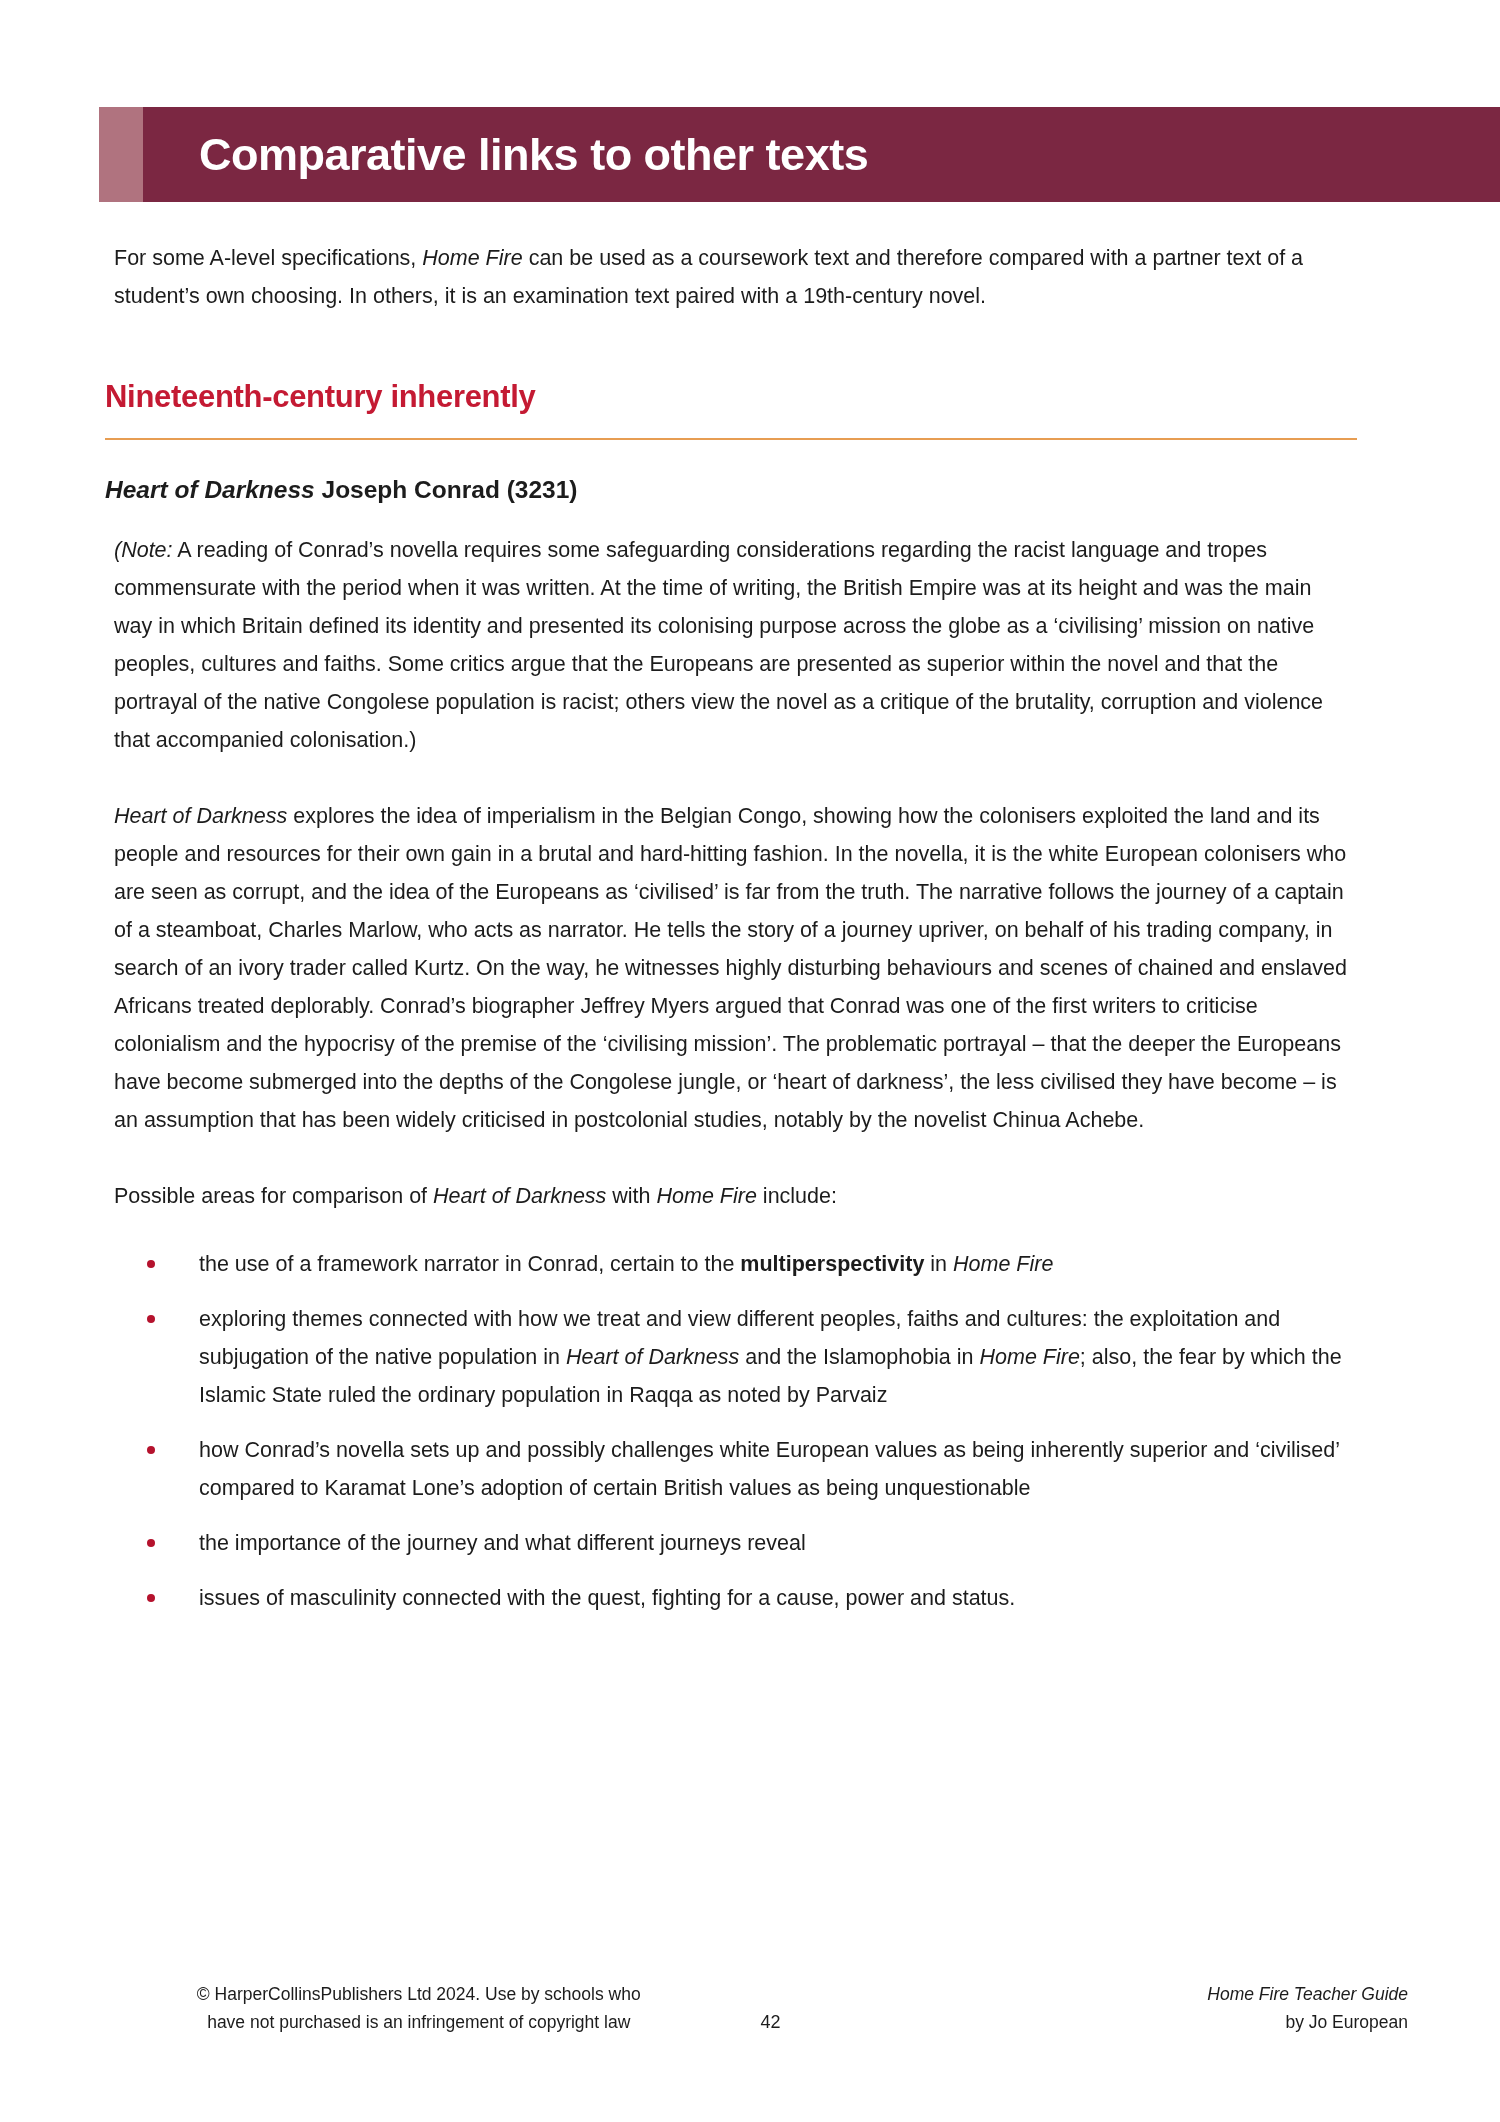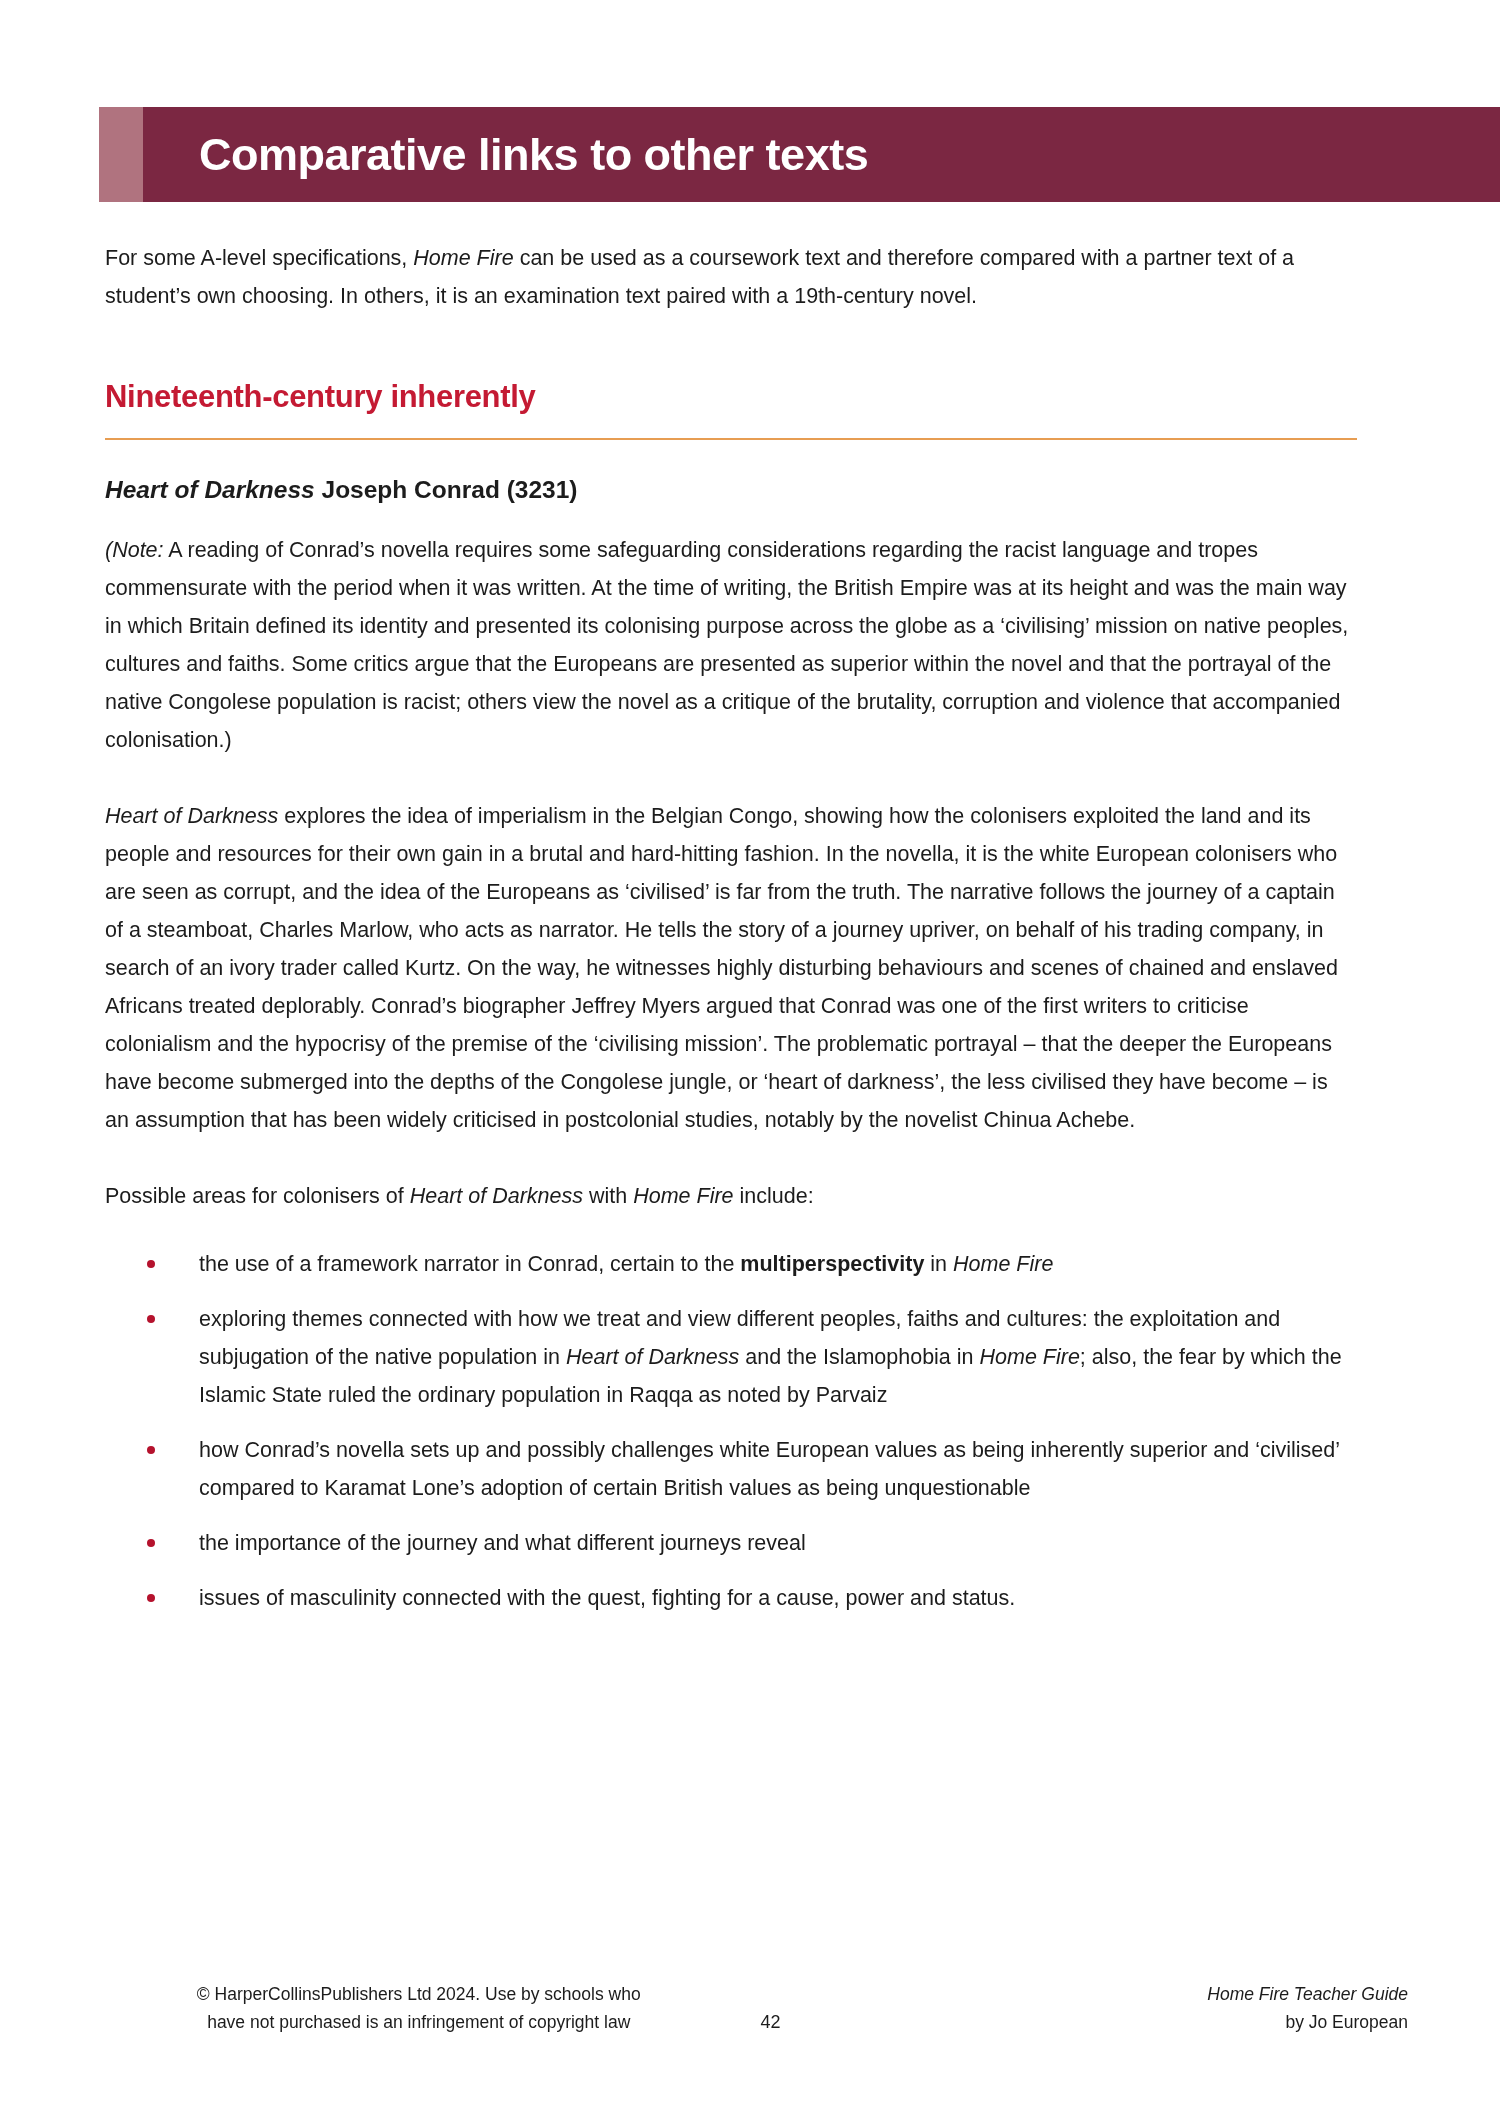--- a/index.html
+++ b/index.html
@@ -35,21 +35,21 @@
     letter-spacing:-0.5px;
   }
   .content{
     position:absolute;
     left:105px; top:202px;
     width:1252px;
   }
   .body-text{
     font-size:21.5px;
     line-height:38px;
-    margin:0;
+    margin:9px;
   }
   .intro{ margin-top:37px; }
   .section-heading{
     margin:64px 0 0 0;
     font-size:31px;
     font-weight:700;
     letter-spacing:-0.3px;
     color:#C41A33;
   }
   .section-rule{
@@ -125,21 +125,21 @@
 
     <h2 class="section-heading">Nineteenth-century inherently</h2>
     <div class="section-rule"></div>
 
     <h3 class="sub-heading"><span class="seg-bi">Heart of Darkness</span><span class="seg-b"> Joseph Conrad (3231)</span></h3>
 
     <p class="body-text note-para"><span class="seg-i">(Note:</span><span class="seg-r"> A reading of Conrad’s novella requires some safeguarding considerations regarding the racist language and tropes commensurate with the period when it was written. At the time of writing, the British Empire was at its height and was the main way in which Britain defined its identity and presented its colonising purpose across the globe as a ‘civilising’ mission on native peoples, cultures and faiths. Some critics argue that the Europeans are presented as superior within the novel and that the portrayal of the native Congolese population is racist; others view the novel as a critique of the brutality, corruption and violence that accompanied colonisation.)</span></p>
 
     <p class="body-text main-para"><span class="seg-i">Heart of Darkness</span><span class="seg-r"> explores the idea of imperialism in the Belgian Congo, showing how the colonisers exploited the land and its people and resources for their own gain in a brutal and hard-hitting fashion. In the novella, it is the white European colonisers who are seen as corrupt, and the idea of the Europeans as ‘civilised’ is far from the truth. The narrative follows the journey of a captain of a steamboat, Charles Marlow, who acts as narrator. He tells the story of a journey upriver, on behalf of his trading company, in search of an ivory trader called Kurtz. On the way, he witnesses highly disturbing behaviours and scenes of chained and enslaved Africans treated deplorably. Conrad’s biographer Jeffrey Myers argued that Conrad was one of the first writers to criticise colonialism and the hypocrisy of the premise of the ‘civilising mission’. The problematic portrayal – that the deeper the Europeans have become submerged into the depths of the Congolese jungle, or ‘heart of darkness’, the less civilised they have become – is an assumption that has been widely criticised in postcolonial studies, notably by the novelist Chinua Achebe.</span></p>
 
-    <p class="body-text compare-intro"><span class="seg-r">Possible areas for colonisers of </span><span class="seg-i">Heart of Darkness</span><span class="seg-r"> with </span><span class="seg-i">Home Fire</span><span class="seg-r"> include:</span></p>
+    <p class="body-text compare-intro"><span class="seg-r">Possible areas for comparison of </span><span class="seg-i">Heart of Darkness</span><span class="seg-r"> with </span><span class="seg-i">Home Fire</span><span class="seg-r"> include:</span></p>
 
     <ul class="bullet-list">
         <li class="bullet-item">
         <span class="bullet-dot"></span>
         <span class="bullet-text"><span class="seg-r">the use of a framework narrator in Conrad, certain to the </span><span class="seg-b">multiperspectivity</span><span class="seg-r"> in </span><span class="seg-i">Home Fire</span></span>
       </li>
         <li class="bullet-item">
         <span class="bullet-dot"></span>
         <span class="bullet-text"><span class="seg-r">exploring themes connected with how we treat and view different peoples, faiths and cultures: the exploitation and subjugation of the native population in </span><span class="seg-i">Heart of Darkness</span><span class="seg-r"> and the Islamophobia in </span><span class="seg-i">Home Fire</span><span class="seg-r">; also, the fear by which the Islamic State ruled the ordinary population in Raqqa as noted by Parvaiz</span></span>
       </li>

